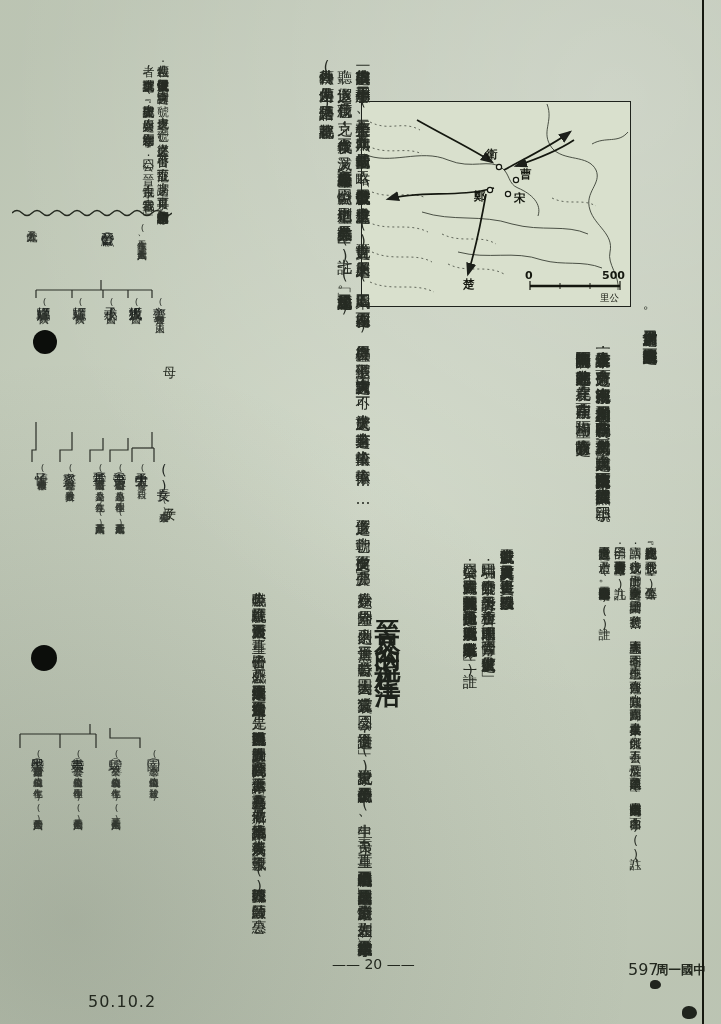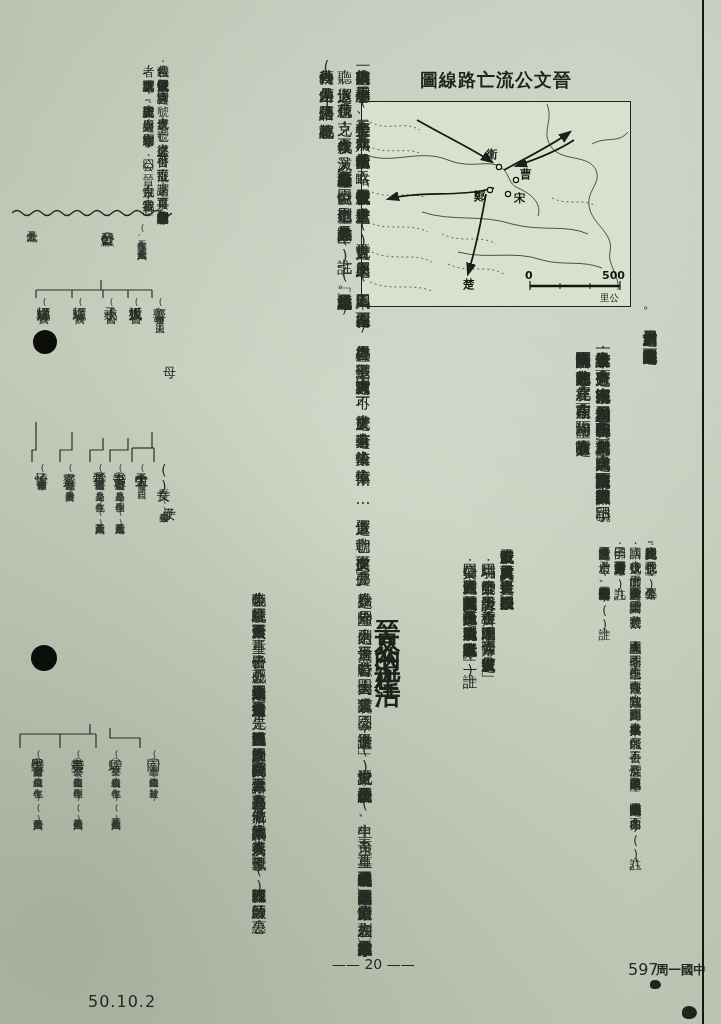--- a/index.html
+++ b/index.html
@@ -39,21 +39,20 @@
   .blot{position:absolute;background:#20241d;border-radius:45% 55% 50% 40%;}
   #edge-line{position:absolute;left:702px;top:0;width:2.4px;height:1024px;background:#15180f;}
   #watermark{position:absolute;left:48px;top:828px;font-size:110px;font-weight:bold;letter-spacing:0px;color:rgba(95,110,95,0.20);white-space:nowrap;}
 </style>
 </head>
 <body>
 
 <div id="page">
 
 
-  <div id="map-title" class="">圖線路亡流公文晉</div>
 
   <div id="map-figure">
     <svg width="268" height="204" viewBox="0 0 268 204">
       <defs>
         <marker id="arw" markerWidth="9" markerHeight="8" refX="6.5" refY="3" orient="auto">
           <path d="M0,0 L8,3 L0,6 Z" fill="#1c1f1a"></path>
         </marker>
       </defs>
 
       <g fill="none" stroke="#3a3f36" stroke-width="0.9">

